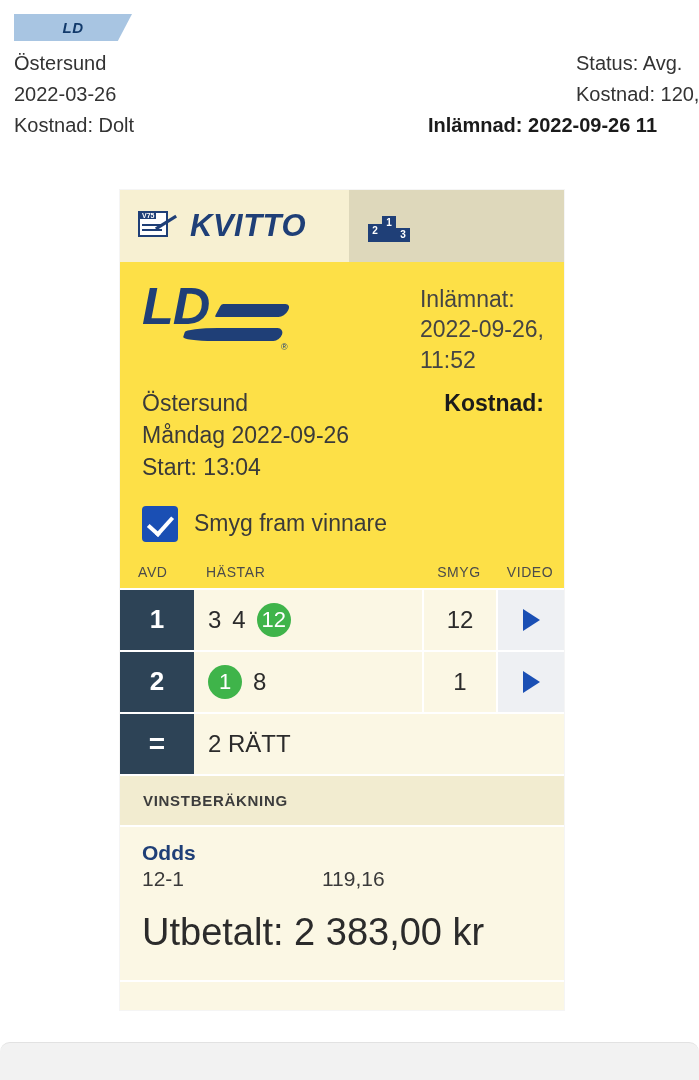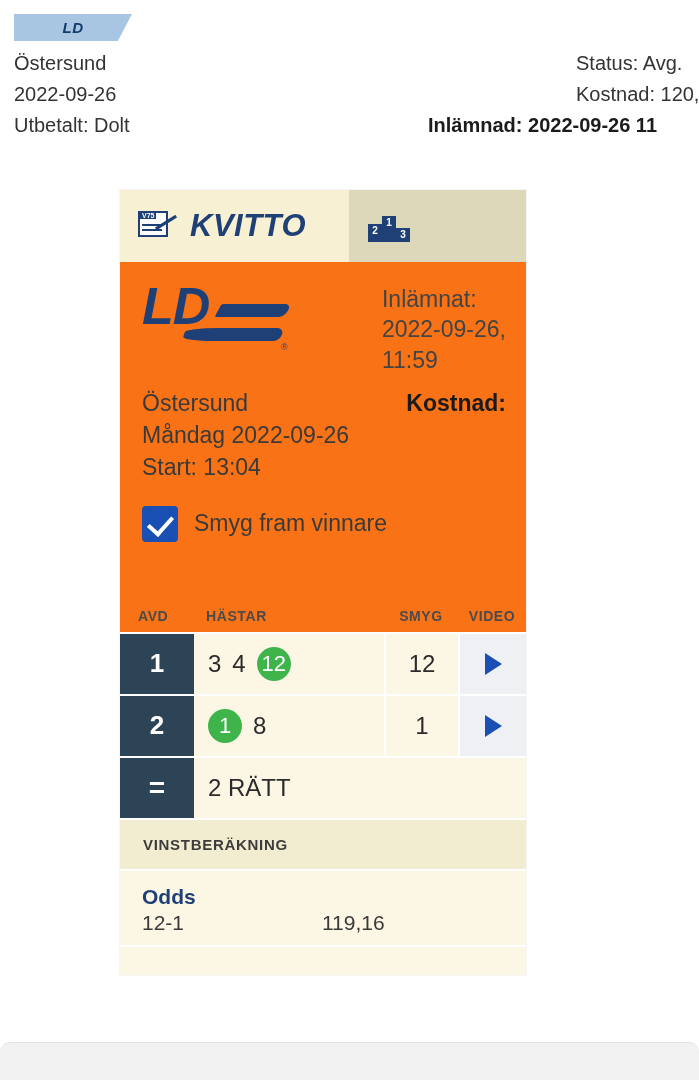--- a/index.html
+++ b/index.html
@@ -62,22 +62,22 @@
   }
   .hdr-left { position: absolute; left: 0; top: 0; white-space: nowrap; }
   .hdr-right { position: absolute; left: 562px; top: 0; white-space: nowrap; }
   .hdr-right.bold { font-weight: bold; color: #1b1b1b; left: 414px; }
 
   
   .receipt {
     position: absolute;
     left: 120px;
     top: 190px;
-    width: 406px;
-    background: #f97316;
+    width: 444px;
+    background: #fde047;
     box-shadow: 0 0 0 1px rgba(0,0,0,0.04);
   }
 
   .tabs {
     display: flex;
     height: 72px;
     width: 100%;
   }
   .tab {
     display: flex;
@@ -257,25 +257,24 @@
   .smyg-label {
     font-size: 23px;
     color: #3a3a3a;
   }
 
   
   .tbl-head {
     display: flex;
     align-items: center;
     font-size: 14px;
-    font-weight: bold;
+    font-weight: normal;
     letter-spacing: 0.6px;
     color: #4b4b4b;
     padding: 4px 0 8px 0;
-    margin-top: 44px;
   }
   .th-avd   { width: 74px; padding-left: 18px; }
   .th-hast  { flex: 1 1 auto; padding-left: 12px; }
   .th-smyg  { width: 74px; text-align: center; }
   .th-video { width: 68px; text-align: center; }
 
   .row {
     display: flex;
     align-items: stretch;
     height: 62px;
@@ -408,25 +407,25 @@
   <div class="top-tag-row">
     <div class="ld-tag">LD</div>
   </div>
 
   <div class="header-block">
     <div class="hdr-line">
       <span class="hdr-left">Östersund</span>
       <span class="hdr-right">Status: Avg.</span>
     </div>
     <div class="hdr-line">
-      <span class="hdr-left">2022-09-26</span>
+      <span class="hdr-left">2022-03-26</span>
       <span class="hdr-right">Kostnad: 120,0</span>
     </div>
     <div class="hdr-line">
-      <span class="hdr-left">Utbetalt: Dolt</span>
+      <span class="hdr-left">Kostnad: Dolt</span>
       <span class="hdr-right bold">Inlämnad: 2022-09-26 11</span>
     </div>
   </div>
 
   <div class="receipt">
 
     <div class="tabs">
       <div class="tab tab-kvitto">
         <span class="icon-kvitto">
           <span class="doc"></span>
@@ -448,21 +447,21 @@
     <div class="brand-row">
       <div class="ld-logo">
         <div class="txt">LD</div>
         <div class="swoosh1"></div>
         <div class="swoosh2"></div>
         <div class="reg">®</div>
       </div>
       <div class="submitted">
         <div>Inlämnat:</div>
         <div>2022-09-26,</div>
-        <div>11:59</div>
+        <div>11:52</div>
       </div>
     </div>
 
     <div class="meta-row">
       <div class="meta-left">
         <div>Östersund</div>
         <div>Måndag 2022-09-26</div>
         <div>Start: 13:04</div>
       </div>
       <div class="meta-right">
@@ -514,18 +513,19 @@
 
     <div class="section-title">VINSTBERÄKNING</div>
     <div class="calc">
       <div class="calc-head">
         <span>Odds</span>
       </div>
       <div class="calc-vals">
         <span class="c1">12-1</span>
         <span>119,16</span>
       </div>
+      <div class="payout">Utbetalt: 2 383,00 kr</div>
     </div>
     <div class="calc-bottom"></div>
   </div>
 
   <div class="bottom-bar"></div>
 </div>
 
 </body></html>

